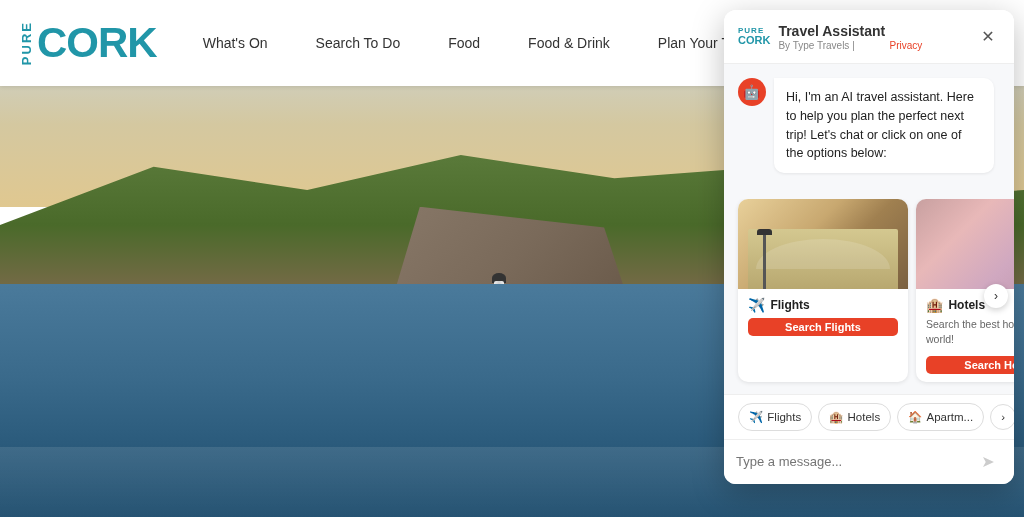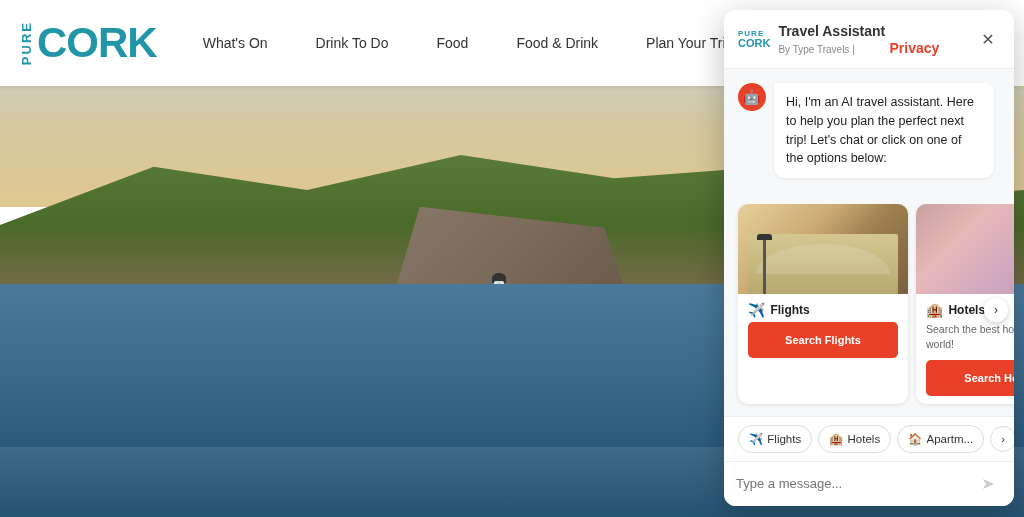--- a/index.html
+++ b/index.html
@@ -176,22 +176,22 @@
       font-weight: 600;
       color: #333;
       line-height: 1.3;
     }
     .chat-subtitle {
       font-size: 10px;
       color: #888;
     }
     .chat-privacy {
       color: #e84127;
-      font-size: 14px;
-      font-weight: 700;
+      font-size: 10px;
+      font-weight: 400;
       padding-left: 32px;
     }
     .chat-close-btn {
       width: 24px;
       height: 24px;
       display: flex;
       align-items: center;
       justify-content: center;
       cursor: pointer;
       color: #555;
@@ -319,21 +319,21 @@
       font-size: 10.5px;
       color: #666;
       line-height: 1.4;
       margin-bottom: 8px;
     }
     .card-btn {
       background: #e84127;
       color: white;
       border: none;
       border-radius: 5px;
-      padding: 12px 10px;
+      padding: 3px 10px;
       font-size: 11px;
       font-weight: 700;
       cursor: pointer;
       width: 100%;
     }
 
     .cards-next-btn {
       position: absolute;
       right: 6px;
       top: 50%;
@@ -426,21 +426,21 @@
 
 <header class="header">
   <div class="logo">
     <div class="logo-pure">PURE</div>
     <div class="logo-cork">
       <span>CO</span><span style="color:#2196a8">RK</span>
     </div>
   </div>
   <nav class="nav">
     <div class="nav-item">What's On</div>
-    <div class="nav-item">Drink To Do</div>
+    <div class="nav-item">Search To Do</div>
     <div class="nav-item">Food</div>
     <div class="nav-item">Food &amp; Drink</div>
     <div class="nav-item">Plan Your Trip</div>
     <div class="nav-item">What's N...</div>
   </nav>
 </header>
 
 <div class="chat-panel">
 
   <div class="chat-header">

